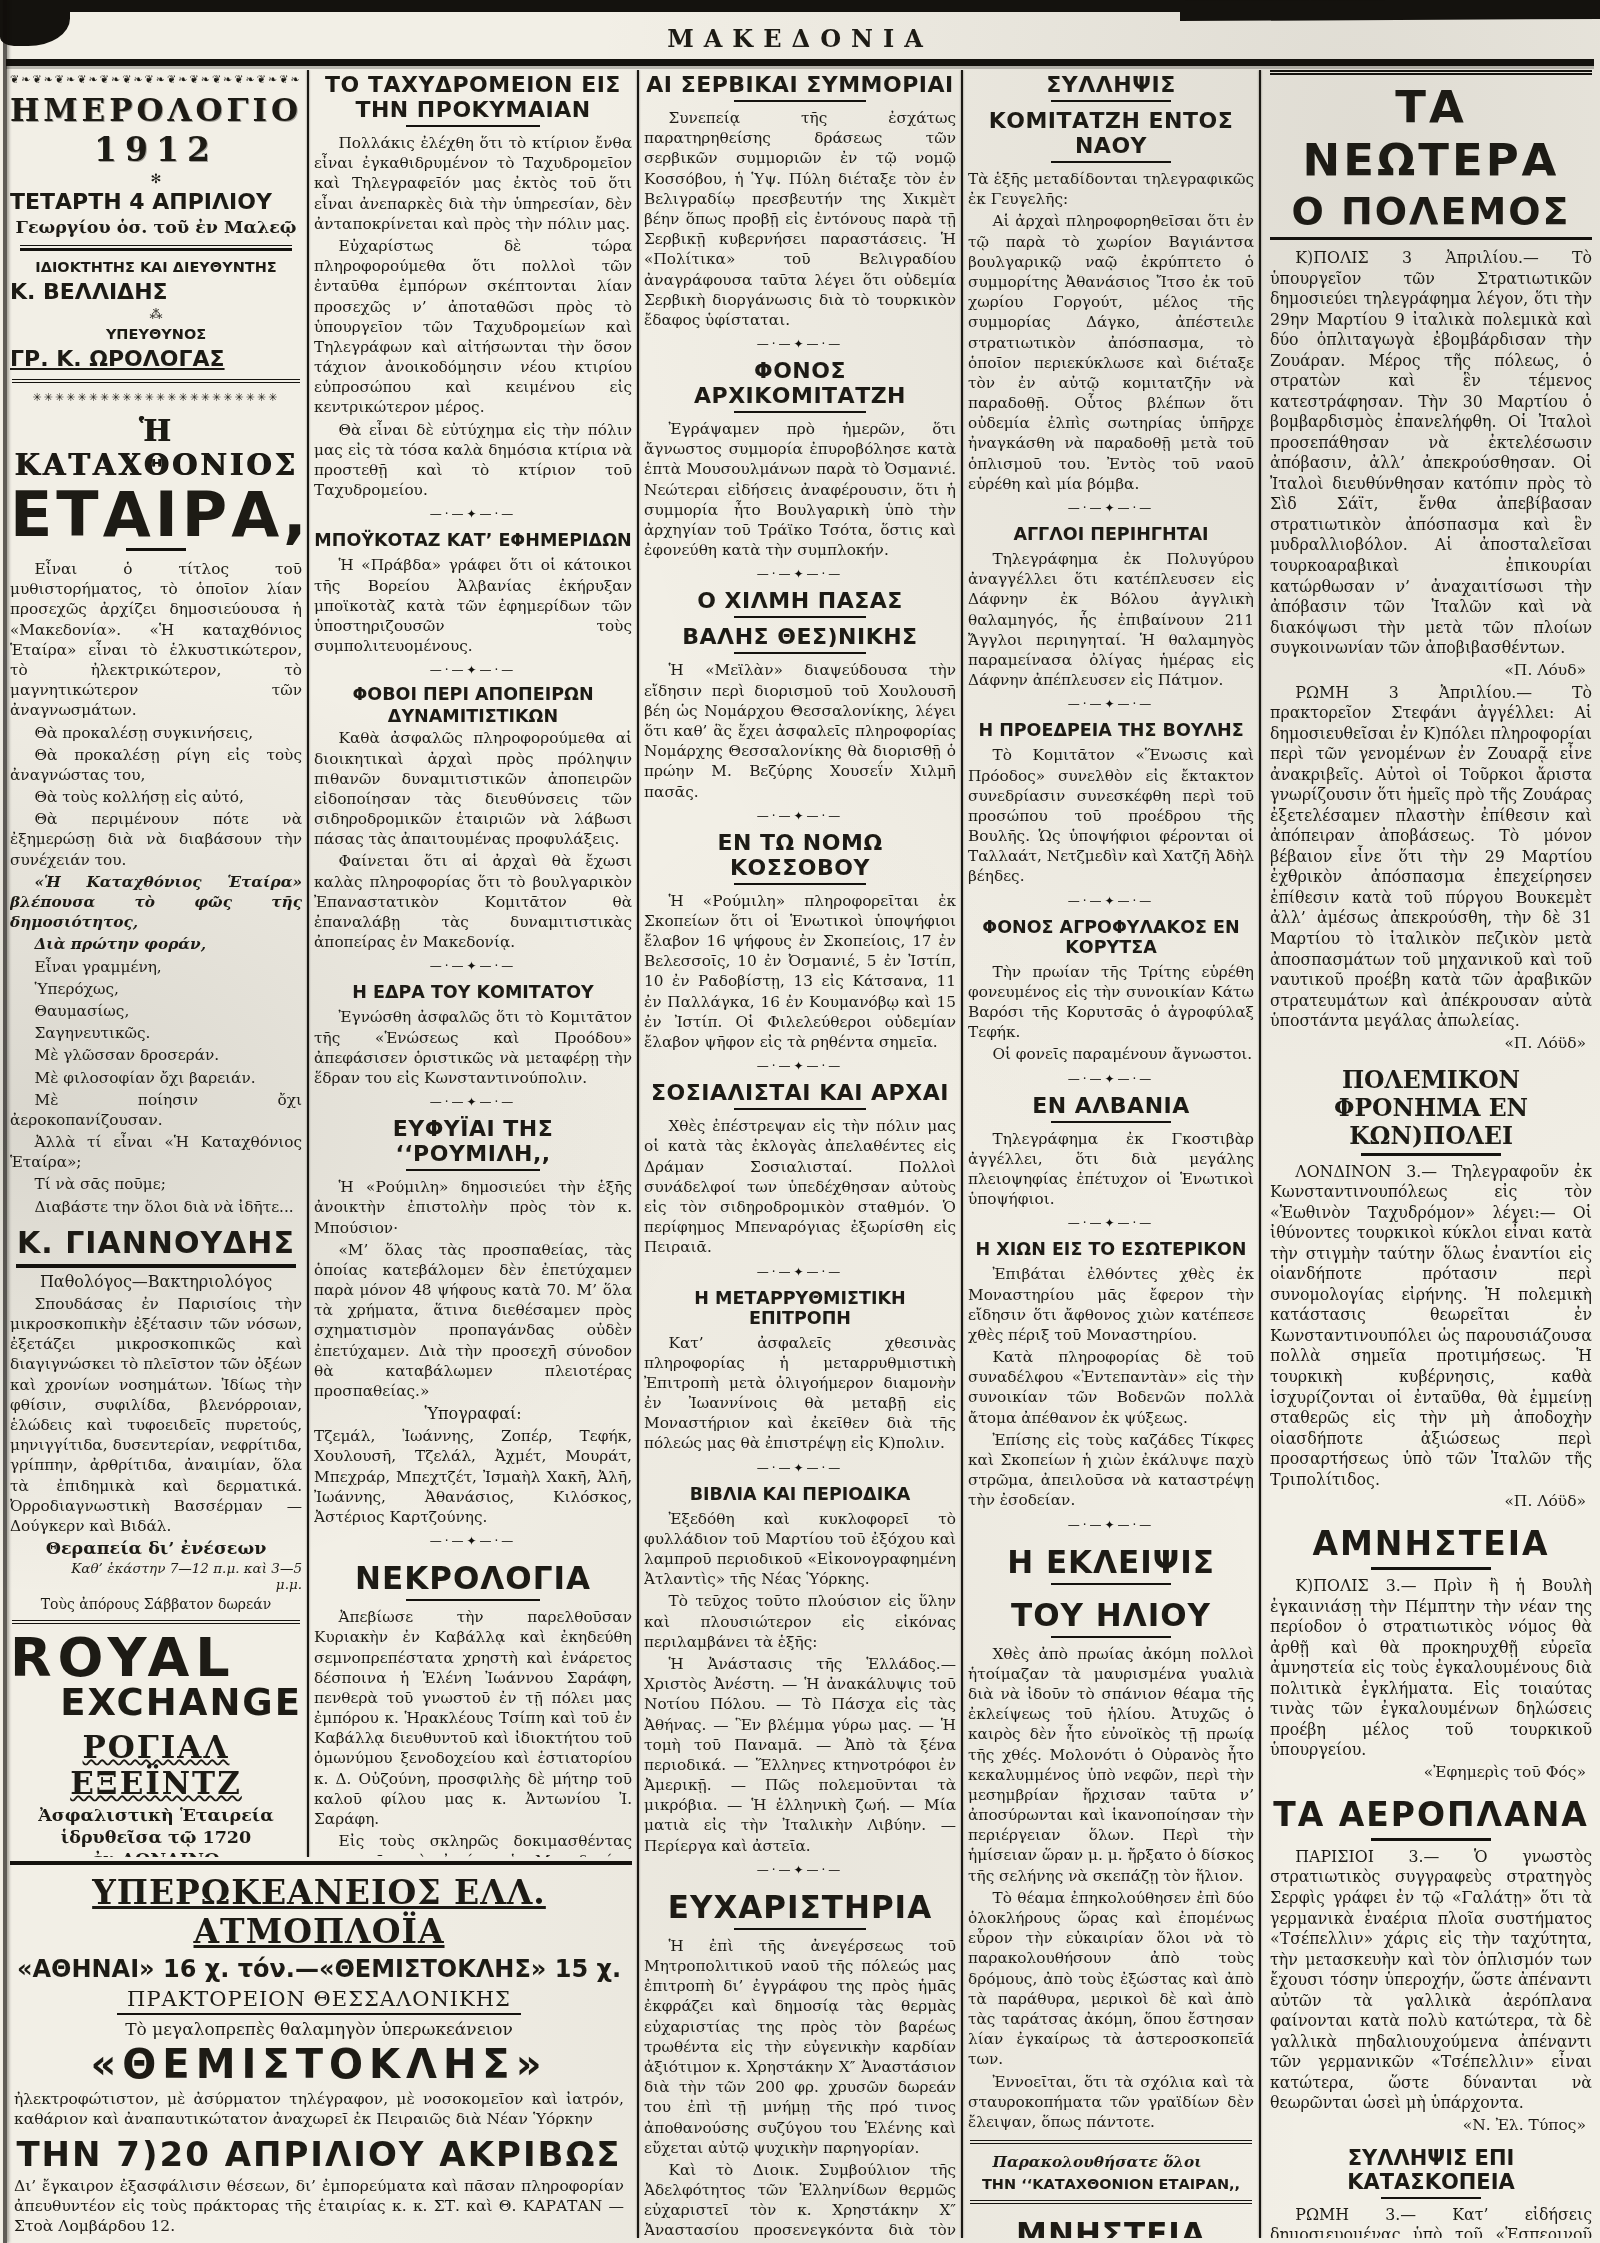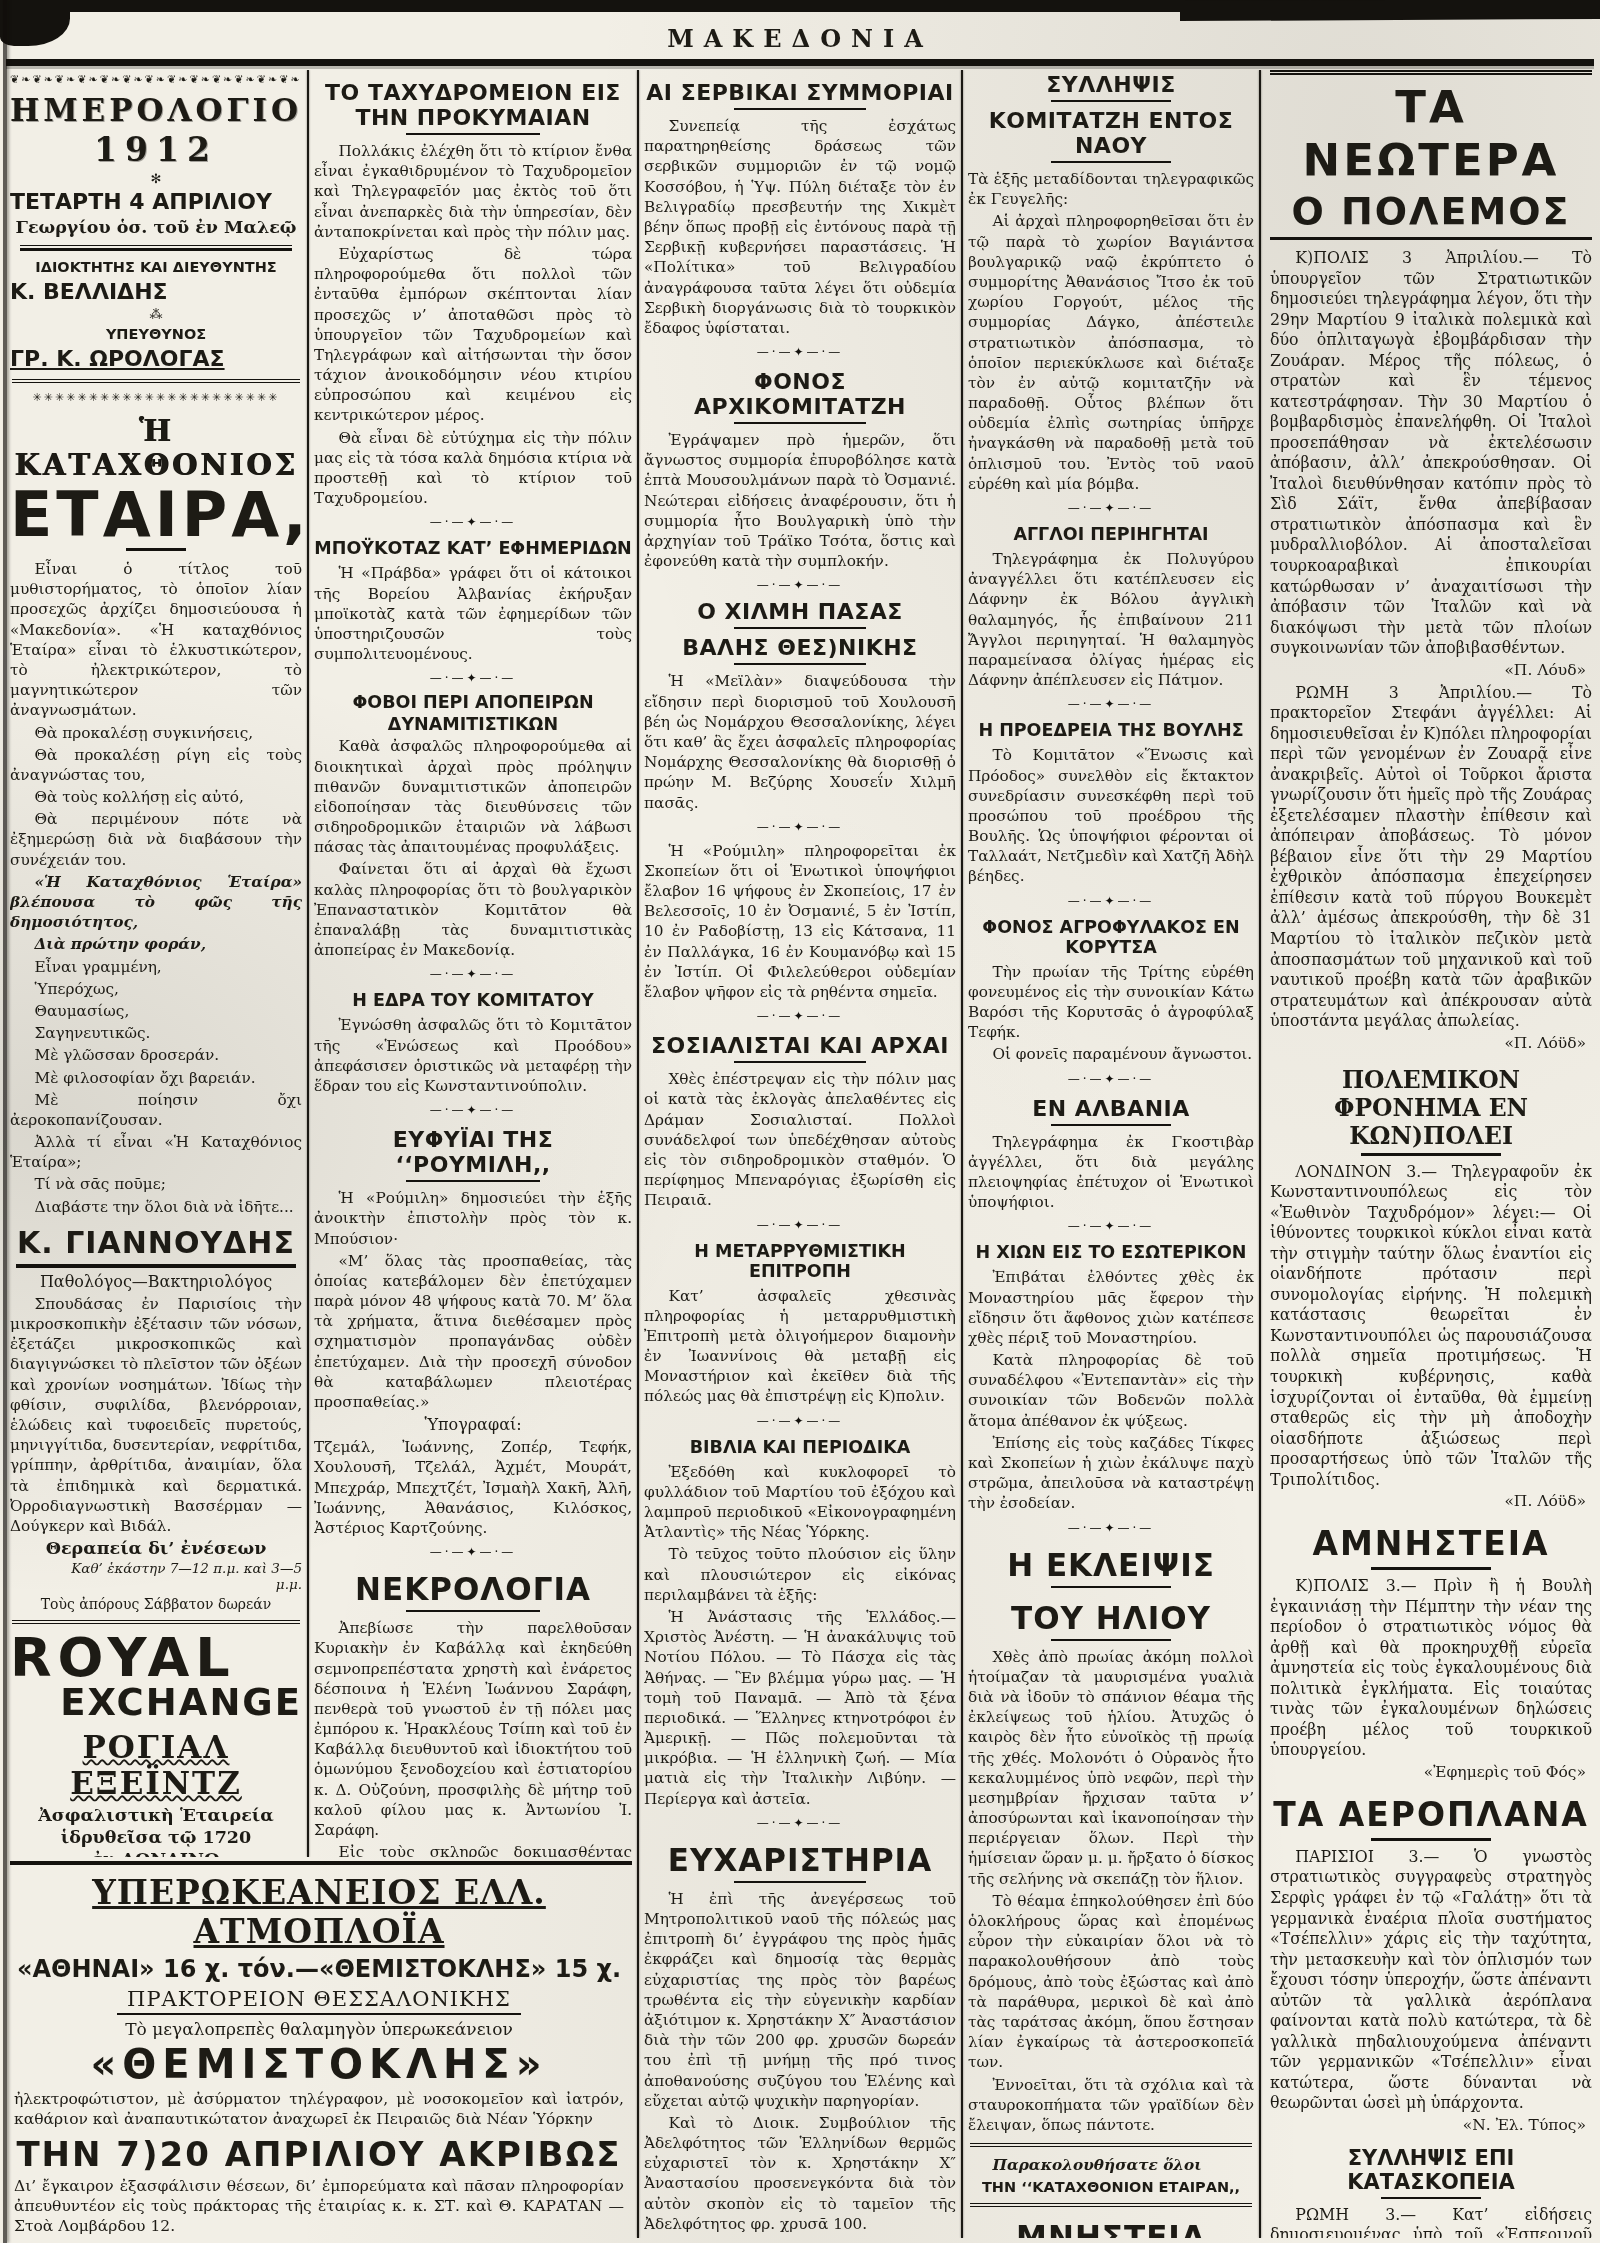--- a/index.html
+++ b/index.html
@@ -38,21 +38,21 @@
   .para-noind{text-indent:0;}
   .col5 .para,.col5 .para-em{font-size:15.8px;line-height:1.3;}
   .sig{text-align:right;font-size:15.5px;padding-right:6px;margin:1px 0 4px;}
   .divider{text-align:center;font-size:12px;letter-spacing:3px;margin:7px 0;color:#14120e;}
   .orn-row{text-align:center;font-size:11px;letter-spacing:2px;white-space:nowrap;overflow:hidden;margin:3px 0;}
   .rule-heavy{border-top:4px double #14120e;margin:8px 2px;}
   .rule2{border-top:1px solid #14120e;border-bottom:3px solid #14120e;height:2px;margin:8px 10px;}
   .rule-sm{width:60px;border-top:3px solid #14120e;margin:2px auto 8px;}
   
   .h-art,.h-sm,.h-big,.h-name,.h-name2{font-family:"DejaVu Sans","Liberation Sans",sans-serif;text-align:center;}
-  .h-art{font-weight:700;font-size:22px;letter-spacing:.5px;margin:10px 0 4px;}
+  .h-art{font-weight:700;font-size:22px;letter-spacing:.5px;margin:2px 0 4px;}
   .h-art:after,.h-big:after,.h-sm.u:after{content:"";display:block;width:42%;margin:3px auto 6px;border-top:2px solid #14120e;}
   .h-sm{font-weight:700;font-size:17.5px;margin:9px 0 5px;}
   .h-tight{margin:2px 0;}
   .h-big{font-weight:800;font-size:31px;letter-spacing:1px;margin:12px 0 6px;}
   .h-name{font-weight:800;font-size:30px;letter-spacing:1px;border-bottom:4px solid #14120e;padding-bottom:4px;margin:8px 6px 4px;}
   .c-sm,.c-sm2{font-family:"DejaVu Sans",sans-serif;text-align:center;font-weight:700;font-size:14.5px;margin:4px 0;}
   .c-sm2{font-family:"DejaVu Serif",serif;font-weight:normal;font-size:14px;}
   .c-md{font-family:"DejaVu Sans",sans-serif;font-weight:800;font-size:22px;margin:3px 0;}
   .c-md.u{text-decoration:underline;}
   .c-orn{text-align:center;font-size:13px;margin:2px 0;}
@@ -195,20 +195,21 @@
         <div class="blk h-art">ΑΙ ΣΕΡΒΙΚΑΙ ΣΥΜΜΟΡΙΑΙ</div>
         <div class="blk para">Συνεπείᾳ τῆς ἐσχάτως παρατηρηθείσης δράσεως τῶν σερβικῶν συμμοριῶν ἐν τῷ νομῷ Κοσσόβου, ἡ Ὑψ. Πύλη διέταξε τὸν ἐν Βελιγραδίῳ πρεσβευτήν της Χικμὲτ βέην ὅπως προβῇ εἰς ἐντόνους παρὰ τῇ Σερβικῇ κυβερνήσει παραστάσεις. Ἡ «Πολίτικα» τοῦ Βελιγραδίου ἀναγράφουσα ταῦτα λέγει ὅτι οὐδεμία Σερβικὴ διοργάνωσις διὰ τὸ τουρκικὸν ἔδαφος ὑφίσταται.</div>
         <div class="blk divider">—·—✦—·—</div>
         <div class="blk h-art">ΦΟΝΟΣ ΑΡΧΙΚΟΜΙΤΑΤΖΗ</div>
         <div class="blk para">Ἐγράψαμεν πρὸ ἡμερῶν, ὅτι ἄγνωστος συμμορία ἐπυροβόλησε κατὰ ἑπτὰ Μουσουλμάνων παρὰ τὸ Ὀσμανιέ. Νεώτεραι εἰδήσεις ἀναφέρουσιν, ὅτι ἡ συμμορία ἦτο Βουλγαρικὴ ὑπὸ τὴν ἀρχηγίαν τοῦ Τράϊκο Τσότα, ὅστις καὶ ἐφονεύθη κατὰ τὴν συμπλοκήν.</div>
         <div class="blk divider">—·—✦—·—</div>
         <div class="blk h-art h-tight">Ο ΧΙΛΜΗ ΠΑΣΑΣ</div>
         <div class="blk h-art h-tight">ΒΑΛΗΣ ΘΕΣ)ΝΙΚΗΣ</div>
         <div class="blk para">Ἡ «Μεϊλὰν» διαψεύδουσα τὴν εἴδησιν περὶ διορισμοῦ τοῦ Χουλουσῆ βέη ὡς Νομάρχου Θεσσαλονίκης, λέγει ὅτι καθ’ ἃς ἔχει ἀσφαλεῖς πληροφορίας Νομάρχης Θεσσαλονίκης θὰ διορισθῇ ὁ πρώην Μ. Βεζύρης Χουσεΐν Χιλμῆ πασᾶς.</div>
         <div class="blk divider">—·—✦—·—</div>
+        <div class="blk h-art">ΕΝ ΤΩ ΝΟΜΩ ΚΟΣΣΟΒΟΥ</div>
         <div class="blk para">Ἡ «Ρούμιλη» πληροφορεῖται ἐκ Σκοπείων ὅτι οἱ Ἑνωτικοὶ ὑποψήφιοι ἔλαβον 16 ψήφους ἐν Σκοπείοις, 17 ἐν Βελεσσοῖς, 10 ἐν Ὀσμανιέ, 5 ἐν Ἰστίπ, 10 ἐν Ραδοβίστῃ, 13 εἰς Κάτσανα, 11 ἐν Παλλάγκα, 16 ἐν Κουμανόβῳ καὶ 15 ἐν Ἰστίπ. Οἱ Φιλελεύθεροι οὐδεμίαν ἔλαβον ψῆφον εἰς τὰ ρηθέντα σημεῖα.</div>
         <div class="blk divider">—·—✦—·—</div>
         <div class="blk h-art">ΣΟΣΙΑΛΙΣΤΑΙ ΚΑΙ ΑΡΧΑΙ</div>
         <div class="blk para">Χθὲς ἐπέστρεψαν εἰς τὴν πόλιν μας οἱ κατὰ τὰς ἐκλογὰς ἀπελαθέντες εἰς Δράμαν Σοσιαλισταί. Πολλοὶ συνάδελφοί των ὑπεδέχθησαν αὐτοὺς εἰς τὸν σιδηροδρομικὸν σταθμόν. Ὁ περίφημος Μπεναρόγιας ἐξωρίσθη εἰς Πειραιᾶ.</div>
         <div class="blk divider">—·—✦—·—</div>
         <div class="blk h-sm">Η ΜΕΤΑΡΡΥΘΜΙΣΤΙΚΗ ΕΠΙΤΡΟΠΗ</div>
         <div class="blk para">Κατ’ ἀσφαλεῖς χθεσινὰς πληροφορίας ἡ μεταρρυθμιστικὴ Ἐπιτροπὴ μετὰ ὀλιγοήμερον διαμονὴν ἐν Ἰωαννίνοις θὰ μεταβῇ εἰς Μοναστήριον καὶ ἐκεῖθεν διὰ τῆς πόλεώς μας θὰ ἐπιστρέψῃ εἰς Κ)πολιν.</div>
         <div class="blk divider">—·—✦—·—</div>
         <div class="blk h-sm">ΒΙΒΛΙΑ ΚΑΙ ΠΕΡΙΟΔΙΚΑ</div>
         <div class="blk para">Ἐξεδόθη καὶ κυκλοφορεῖ τὸ φυλλάδιον τοῦ Μαρτίου τοῦ ἐξόχου καὶ λαμπροῦ περιοδικοῦ «Εἰκονογραφημένη Ἀτλαντὶς» τῆς Νέας Ὑόρκης.</div>

